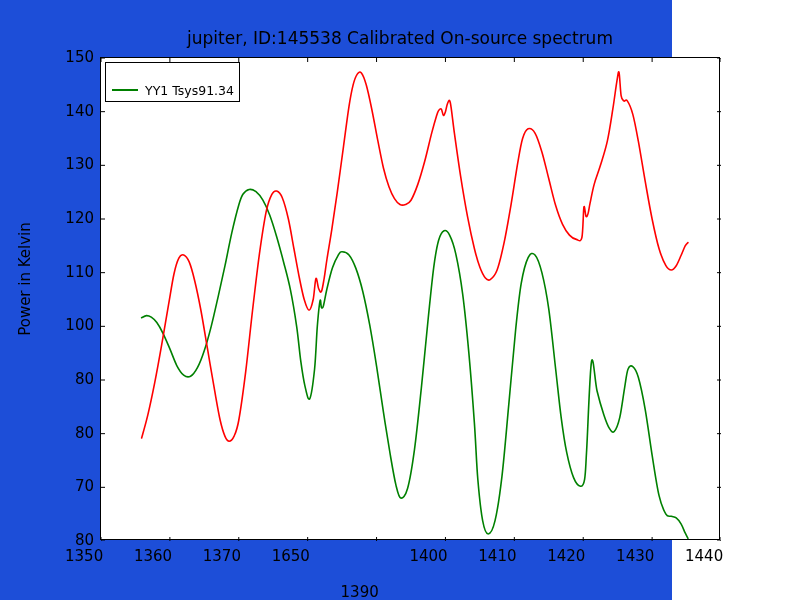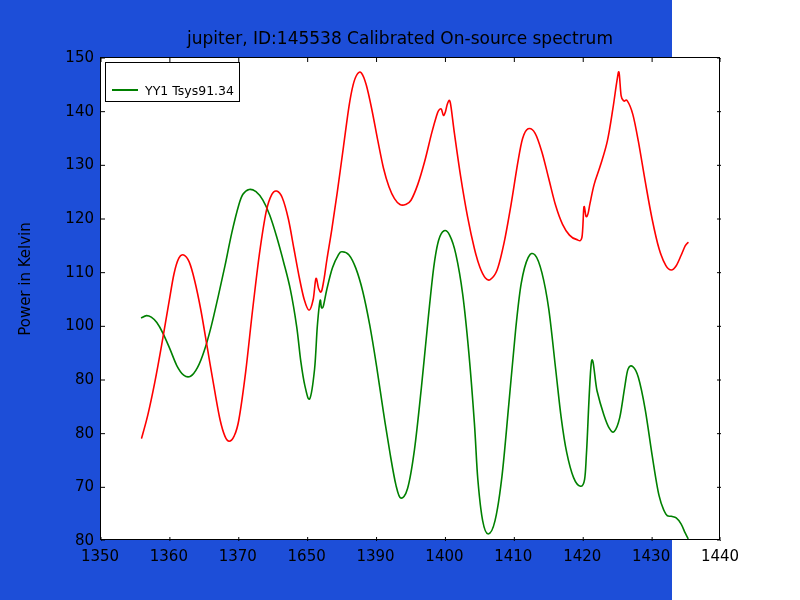--- a/index.html
+++ b/index.html
@@ -60,21 +60,20 @@
     position: absolute;
     left: 46px;
     top: 57px;
     width: 48px;
     height: 483px;
   }
   .xtick-label {
     position: absolute;
     width: 70px;
     margin-left: -35px;
-    text-align: center;
     font-size: 15px;
     color: #000000;
     top: 0;
   }
   #xtick-labels {
     position: absolute;
     left: 100px;
     top: 547px;
     width: 620px;
     height: 24px;
@@ -196,21 +195,21 @@
           <path d="M 40.64 379.96 C 41.68 376.11, 44.66 366.10, 46.84 356.88 C 49.03 347.67, 51.44 336.31, 53.73 324.68 C 56.03 313.06, 58.33 300.09, 60.62 287.12 C 62.92 274.15, 65.44 258.76, 67.51 246.87 C 69.58 234.97, 71.30 223.52, 73.02 215.74 C 74.74 207.96, 76.24 203.31, 77.84 200.18 C 79.45 197.05, 80.94 196.33, 82.67 196.96 C 84.39 197.58, 86.34 199.64, 88.18 203.93 C 90.01 208.23, 91.74 214.67, 93.69 222.72 C 95.64 230.77, 97.71 240.61, 99.89 252.23 C 102.07 263.86, 104.48 279.07, 106.78 292.48 C 109.07 305.90, 111.60 321.11, 113.67 332.73 C 115.73 344.36, 117.46 354.65, 119.18 362.25 C 120.90 369.85, 122.51 374.86, 124.00 378.35 C 125.49 381.84, 126.64 383.18, 128.13 383.18 C 129.63 383.18, 131.35 381.84, 132.96 378.35 C 134.56 374.86, 135.83 372.98, 137.78 362.25 C 139.73 351.52, 142.37 332.29, 144.67 313.95 C 146.96 295.61, 149.26 271.91, 151.56 252.23 C 153.85 232.56, 156.15 212.43, 158.44 195.88 C 160.74 179.34, 163.27 162.88, 165.33 152.95 C 167.40 143.02, 169.12 139.62, 170.84 136.31 C 172.57 133.00, 173.94 132.56, 175.67 133.09 C 177.39 133.63, 179.23 134.88, 181.18 139.53 C 183.13 144.18, 185.43 152.50, 187.38 161.00 C 189.33 169.50, 191.05 180.68, 192.89 190.52 C 194.73 200.36, 196.68 211.54, 198.40 220.03 C 200.12 228.53, 201.61 236.13, 203.22 241.50 C 204.83 246.87, 206.55 252.23, 208.04 252.23 C 209.54 252.23, 211.03 246.78, 212.18 241.50 C 213.33 236.22, 214.01 222.36, 214.93 220.57 C 215.85 218.78, 216.77 228.62, 217.69 230.77 C 218.61 232.91, 219.53 235.24, 220.44 233.45 C 221.36 231.66, 222.28 225.40, 223.20 220.03 C 224.12 214.67, 224.69 209.30, 225.96 201.25 C 227.22 193.20, 229.06 182.91, 230.78 171.73 C 232.50 160.55, 234.34 148.03, 236.29 134.17 C 238.24 120.30, 240.54 102.86, 242.49 88.55 C 244.44 74.24, 246.39 58.59, 248.00 48.30 C 249.61 38.01, 250.76 32.20, 252.13 26.83 C 253.51 21.47, 254.89 18.07, 256.27 16.10 C 257.64 14.13, 258.91 13.24, 260.40 15.03 C 261.89 16.82, 263.50 20.84, 265.22 26.83 C 266.94 32.83, 268.78 41.59, 270.73 50.98 C 272.69 60.37, 274.98 73.34, 276.93 83.18 C 278.89 93.02, 280.61 102.41, 282.44 110.02 C 284.28 117.62, 286.12 123.70, 287.96 128.80 C 289.79 133.90, 291.63 137.66, 293.47 140.61 C 295.30 143.56, 297.14 145.53, 298.98 146.51 C 300.81 147.49, 302.65 147.23, 304.49 146.51 C 306.33 145.79, 307.93 145.62, 310.00 142.22 C 312.07 138.82, 314.59 132.65, 316.89 126.12 C 319.19 119.59, 321.48 111.54, 323.78 103.04 C 326.07 94.54, 328.71 82.65, 330.67 75.13 C 332.62 67.62, 334.34 61.72, 335.49 57.96 C 336.64 54.20, 336.75 53.76, 337.56 52.59 C 338.36 51.43, 339.51 50.18, 340.31 50.98 C 341.11 51.79, 341.69 56.98, 342.38 57.42 C 343.07 57.87, 343.76 55.63, 344.44 53.67 C 345.13 51.70, 345.71 47.14, 346.51 45.62 C 347.31 44.10, 348.12 39.62, 349.27 44.54 C 350.41 49.46, 351.68 62.88, 353.40 75.13 C 355.12 87.39, 357.42 104.20, 359.60 118.07 C 361.78 131.93, 364.19 146.24, 366.49 158.32 C 368.79 170.39, 371.31 182.02, 373.38 190.52 C 375.44 199.01, 377.05 204.38, 378.89 209.30 C 380.73 214.22, 382.68 217.98, 384.40 220.03 C 386.12 222.09, 387.27 222.98, 389.22 221.64 C 391.17 220.30, 393.81 218.07, 396.11 211.98 C 398.41 205.90, 400.70 195.88, 403.00 185.15 C 405.30 174.42, 407.59 161.00, 409.89 147.58 C 412.19 134.17, 414.83 115.83, 416.78 104.65 C 418.73 93.47, 419.88 86.14, 421.60 80.50 C 423.32 74.86, 425.04 71.73, 427.11 70.84 C 429.18 69.95, 431.70 71.29, 434.00 75.13 C 436.30 78.98, 438.59 86.31, 440.89 93.92 C 443.19 101.52, 445.48 111.81, 447.78 120.75 C 450.07 129.69, 452.37 139.98, 454.67 147.58 C 456.96 155.19, 459.26 161.45, 461.56 166.37 C 463.85 171.29, 466.15 174.60, 468.44 177.10 C 470.74 179.60, 473.27 180.95, 475.33 181.39 C 477.40 181.84, 479.58 185.15, 480.84 179.78 C 482.11 174.42, 482.22 152.77, 482.91 149.19 C 483.60 145.62, 484.29 157.24, 484.98 158.32 C 485.67 159.39, 486.36 157.87, 487.04 155.63 C 487.73 153.40, 488.08 149.82, 489.11 144.90 C 490.14 139.98, 491.52 132.38, 493.24 126.12 C 494.97 119.86, 497.26 114.49, 499.44 107.33 C 501.63 100.18, 504.27 92.58, 506.33 83.18 C 508.40 73.79, 510.24 61.09, 511.84 50.98 C 513.45 40.88, 514.94 28.62, 515.98 22.54 C 517.01 16.46, 517.36 11.99, 518.04 14.49 C 518.73 16.99, 519.31 32.83, 520.11 37.57 C 520.91 42.31, 521.83 42.04, 522.87 42.93 C 523.90 43.83, 524.82 40.70, 526.31 42.93 C 527.80 45.17, 529.99 49.64, 531.82 56.35 C 533.66 63.06, 535.27 72.00, 537.33 83.18 C 539.40 94.36, 541.93 110.46, 544.22 123.43 C 546.52 136.40, 548.81 149.82, 551.11 161.00 C 553.41 172.18, 555.70 182.74, 558.00 190.52 C 560.30 198.30, 562.82 204.11, 564.89 207.69 C 566.96 211.27, 568.68 211.98, 570.40 211.98 C 572.12 211.98, 573.61 210.10, 575.22 207.69 C 576.83 205.28, 578.55 200.80, 580.04 197.49 C 581.54 194.18, 583.03 189.98, 584.18 187.83 C 585.33 185.69, 586.47 185.15, 586.93 184.61" fill="none" stroke="#ff0000" stroke-width="1.6" stroke-linejoin="round" stroke-linecap="round"></path>
         </g>
     </svg>
   </div>
 
   <div id="xtick-labels">
       <div class="xtick-label" style="left: 0px;">1350</div>
       <div class="xtick-label" style="left: 68.8889px;">1360</div>
       <div class="xtick-label" style="left: 137.778px;">1370</div>
       <div class="xtick-label" style="left: 206.667px;">1650</div>
-      <div class="xtick-label" style="left: 275.556px;">1390</div>
+      <div class="xtick-label" style="left: 275.556px; margin-top: 36px;">1390</div>
       <div class="xtick-label" style="left: 344.444px;">1400</div>
       <div class="xtick-label" style="left: 413.333px;">1410</div>
       <div class="xtick-label" style="left: 482.222px;">1420</div>
       <div class="xtick-label" style="left: 551.111px;">1430</div>
       <div class="xtick-label" style="left: 620px;">1440</div>
     </div>
 
 
   <div id="legend">
       <div class="legend-row">

